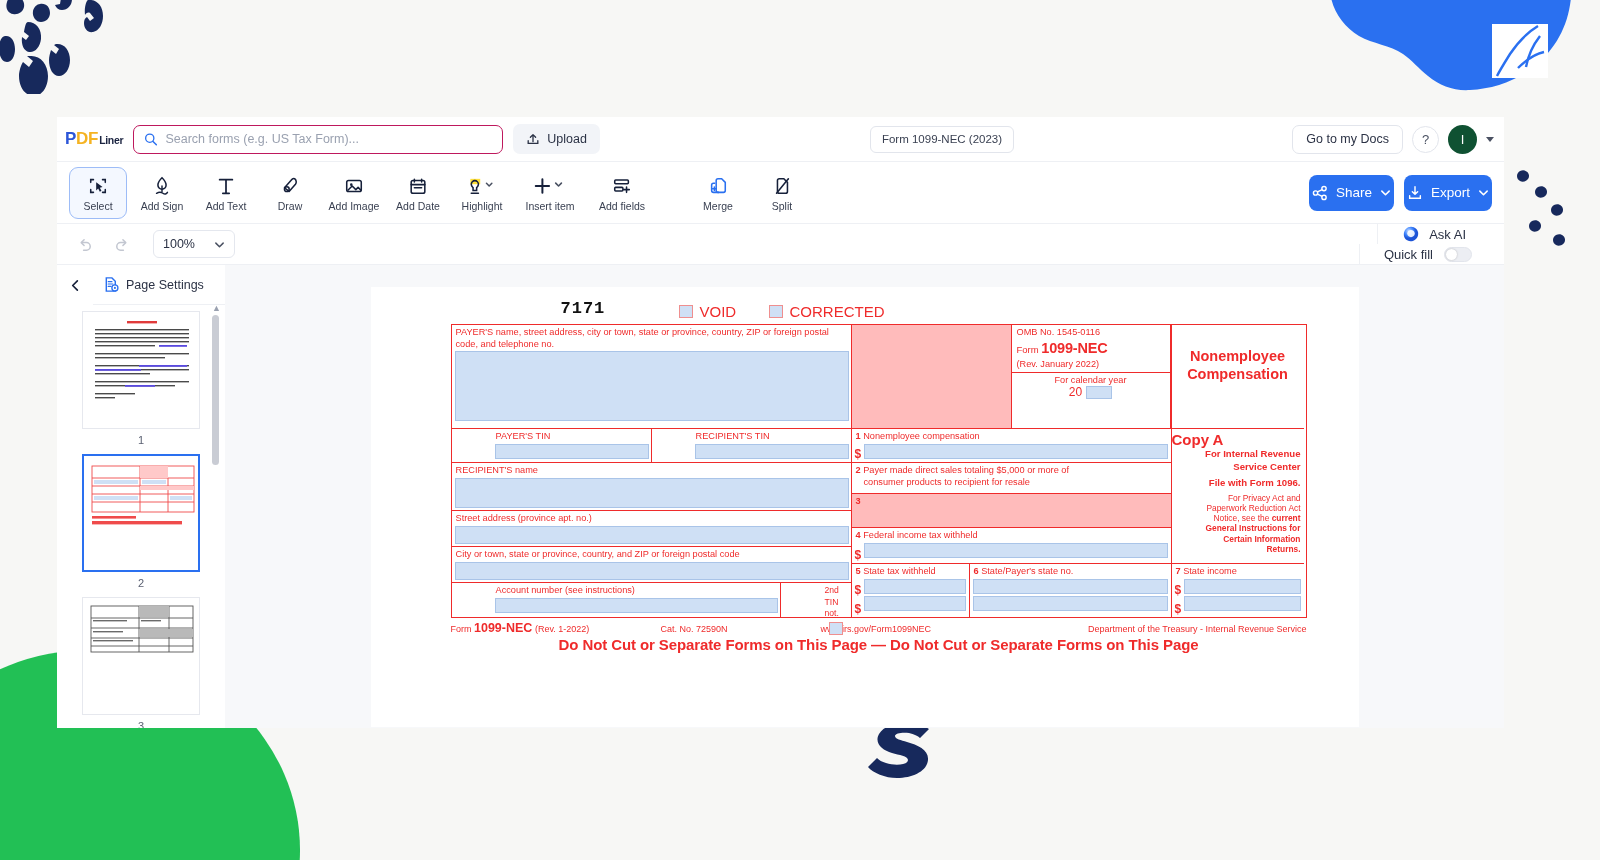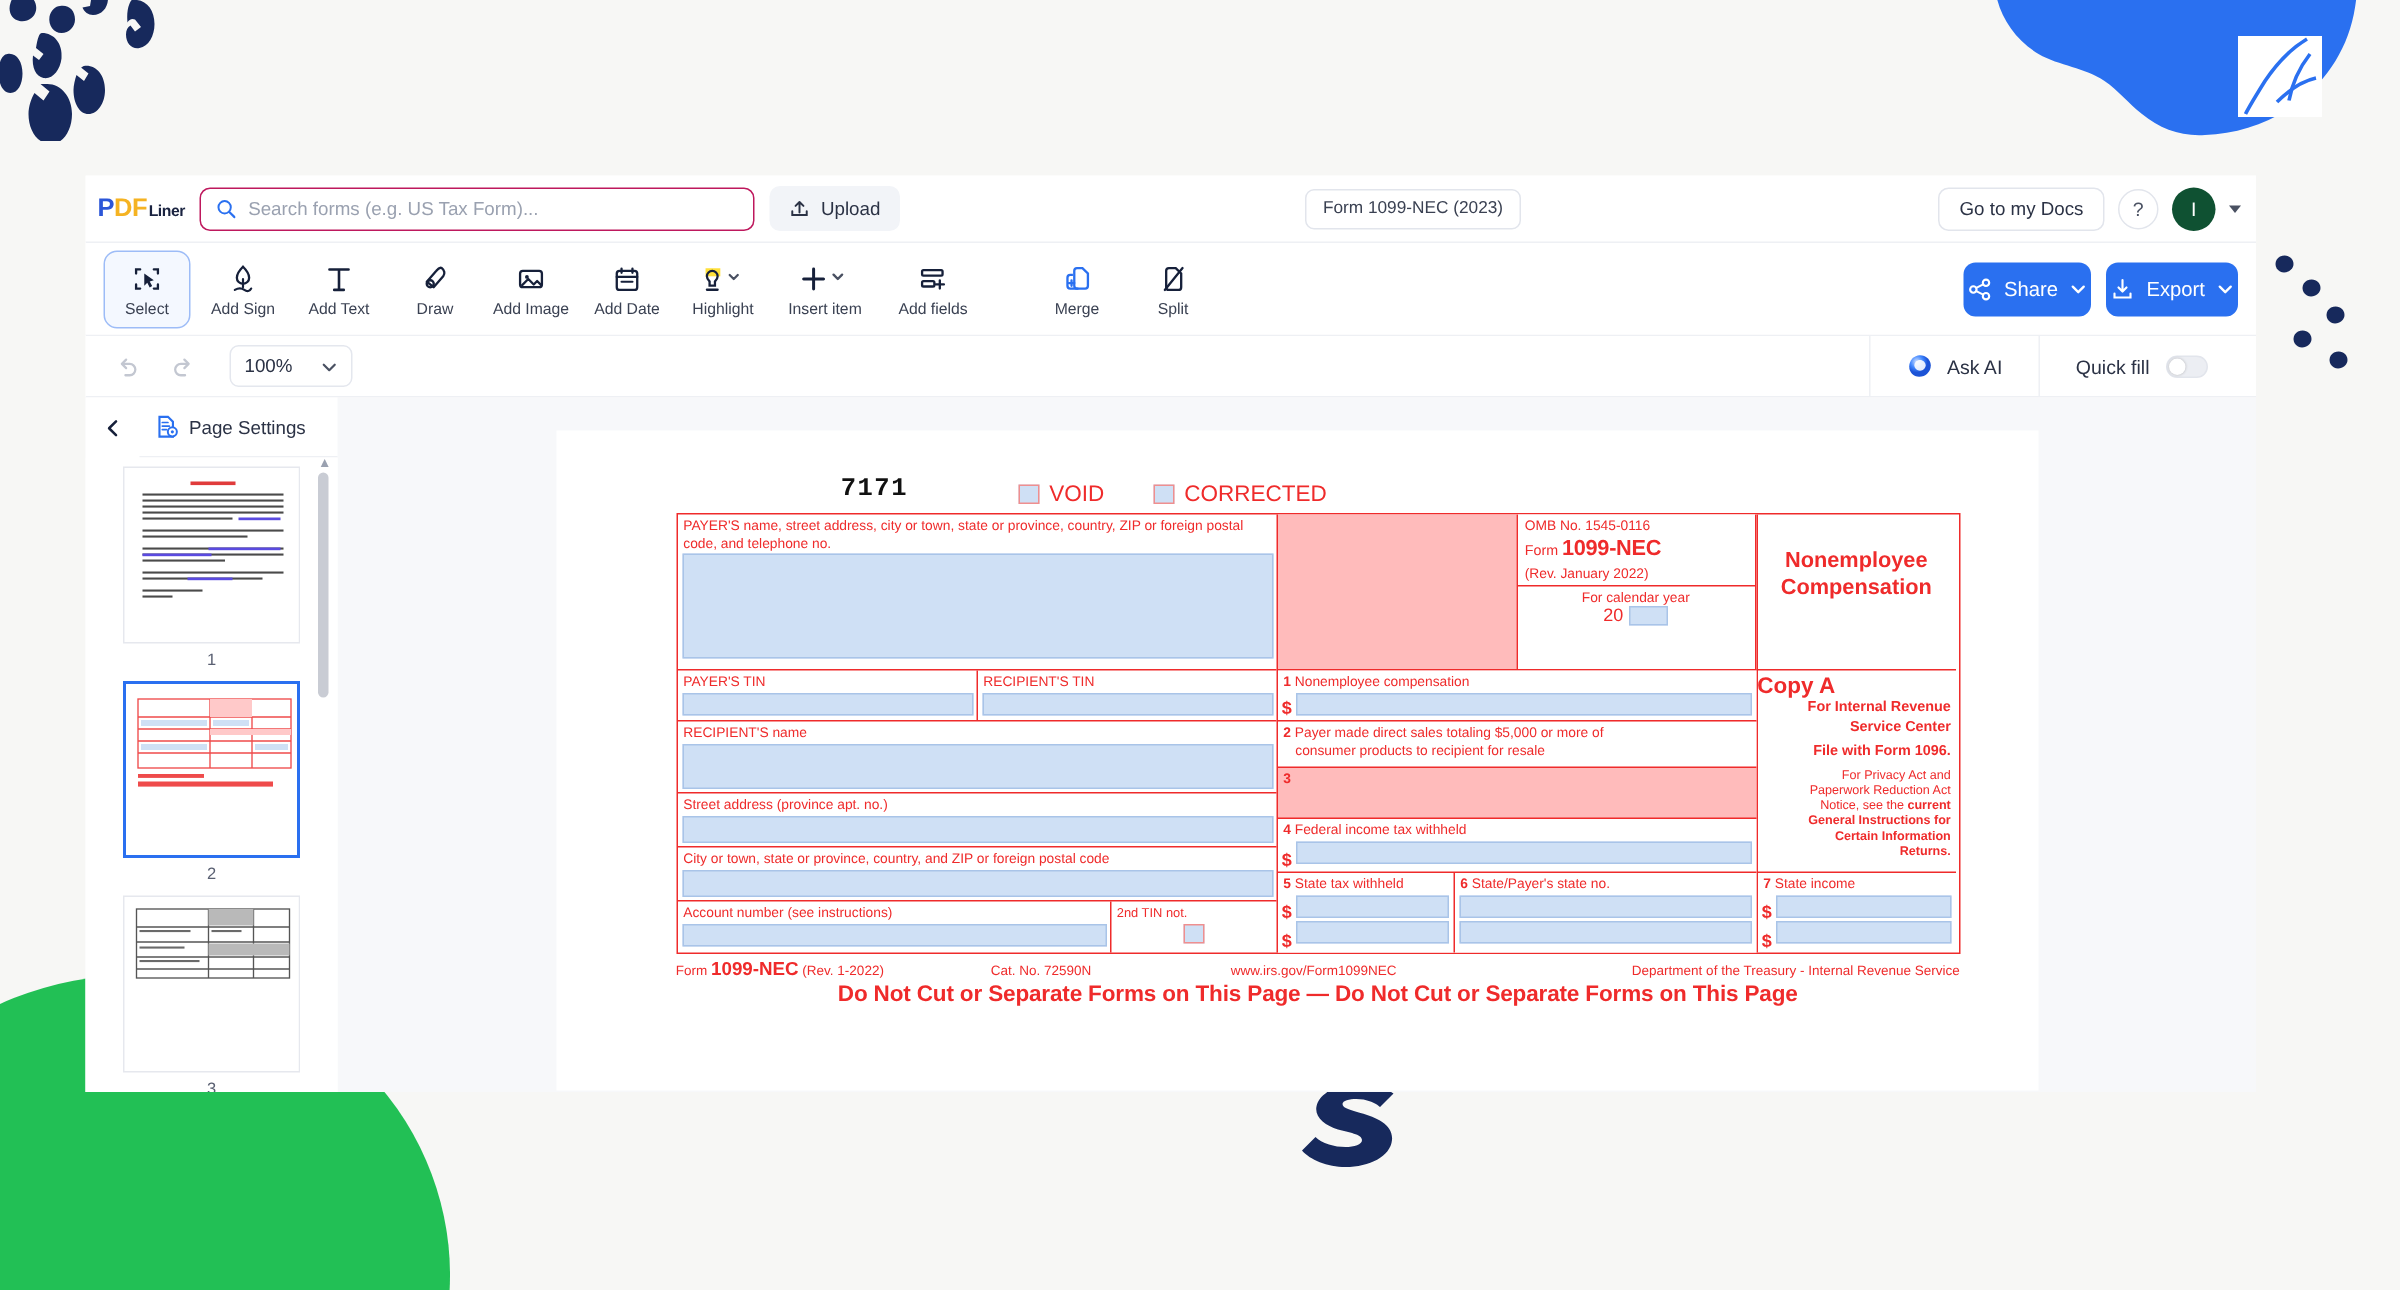--- a/index.html
+++ b/index.html
@@ -108,21 +108,21 @@
   }
   .icon-sq {
     width: 28px; height: 28px; border-radius: 6px; display: flex; align-items: center;
     justify-content: center; cursor: pointer; background: #fff;
   }
   .zoom-select {
     margin-left: 10px; width: 82px; height: 28px; border: 1px solid #e4e7ee; border-radius: 6px;
     display: flex; align-items: center; justify-content: space-between; padding: 0 9px;
     font-size: 12.5px; color: #2b3245; cursor: pointer;
   }
-  .zoomrow .right { margin-left: auto; display: flex; align-items: center; height: 100%; }
+  .zoomrow .right { margin-left: auto; display: flex; align-items: flex-end; height: 100%; flex-direction: column; }
   .askai {
     display: flex; align-items: center; gap: 9px; padding: 0 24px; height: 100%;
     border-left: 1px solid #eef0f4; font-size: 13px; color: #2b3245; cursor: pointer;
   }
   .quickfill {
     display: flex; align-items: center; gap: 11px; padding: 0 18px 0 24px; height: 100%;
     border-left: 1px solid #eef0f4; font-size: 13px; color: #2b3245; cursor: pointer;
   }
   .switch {
     width: 28px; height: 15px; border-radius: 8px; background: #eceef3; position: relative;
@@ -151,42 +151,42 @@
   .scrollbar {
     position: absolute; right: 6px; top: 10px; width: 7px; height: 150px; border-radius: 4px; background: #c9ccd4;
   }
   .scroll-arrow { position: absolute; right: 4px; top: -2px; font-size: 9px; color: #9aa1b0; }
 
   .canvas { flex: 1; display: flex; justify-content: center; padding-top: 22px; background: #f7f8fa; overflow: hidden; }
 
   
   .form-page { width: 988px; height: 440px; background: #fff; position: relative; }
   .form {
-    position: absolute; left: 80px; top: 30px; width: 856px;
+    position: absolute; left: 80px; top: 12px; width: 856px;
     color: #ef2b2b; font-family: "Liberation Sans", sans-serif;
   }
   .hdrline { display: flex; align-items: center; height: 25px; position: relative; }
   .ocr { font-family: "Liberation Mono", monospace; color: #111; font-size: 17px; font-weight: 700; letter-spacing: 1px; position: absolute; left: 110px; top: 0; }
   .cb { width: 14px; height: 13px; border: 1px solid #ef8f8f; background: #cfe0f5; display: inline-block; }
   .void-wrap { position: absolute; left: 228px; display: flex; align-items: center; gap: 7px; font-size: 15px; }
   .corr-wrap { position: absolute; left: 318px; display: flex; align-items: center; gap: 7px; font-size: 15px; }
 
   .grid { border: 1.6px solid #ef2b2b; display: flex; }
   .colL { width: 400px; border-right: 1.6px solid #ef2b2b; }
   .colM { width: 320px; border-right: 1.6px solid #ef2b2b; background: #fbb; }
   .colR { width: 132px; }
 
   .cell { border-bottom: 1.2px solid #ef2b2b; position: relative; }
   .cell:last-child { border-bottom: none; }
   .lab { font-size: 9.2px; line-height: 11.5px; padding: 2px 3px 1px 4px; }
   .lab b { font-weight: 700; }
   .inp { background: #cfe0f5; border: 1px solid #a9c4e8; height: 15px; margin: 0 2px 2px 3px; }
 
   .two { display: flex; }
-  .two > div { flex: 1; }
+  .two > div { flex: 1; margin-left: 40px; }
   .two > div:first-child { border-right: 1.2px solid #ef2b2b; }
 
   .omb { padding: 2px 0 0 5px; font-size: 9.2px; }
   .formno { font-size: 9.5px; padding: 3px 0 2px 5px; }
   .formno b { font-size: 14.5px; font-weight: 700; letter-spacing: -.2px; }
   .rev { font-size: 9.2px; padding: 1px 0 2px 5px; }
   .calyear { font-size: 9.2px; text-align: center; padding-top: 2px; }
   .calbox { display:flex; align-items:center; justify-content:center; gap:4px; font-size: 12px; padding-bottom: 2px;}
   .calbox .b { width: 26px; height: 13px; background: #cfe0f5; border: 1px solid #a9c4e8; }
 

